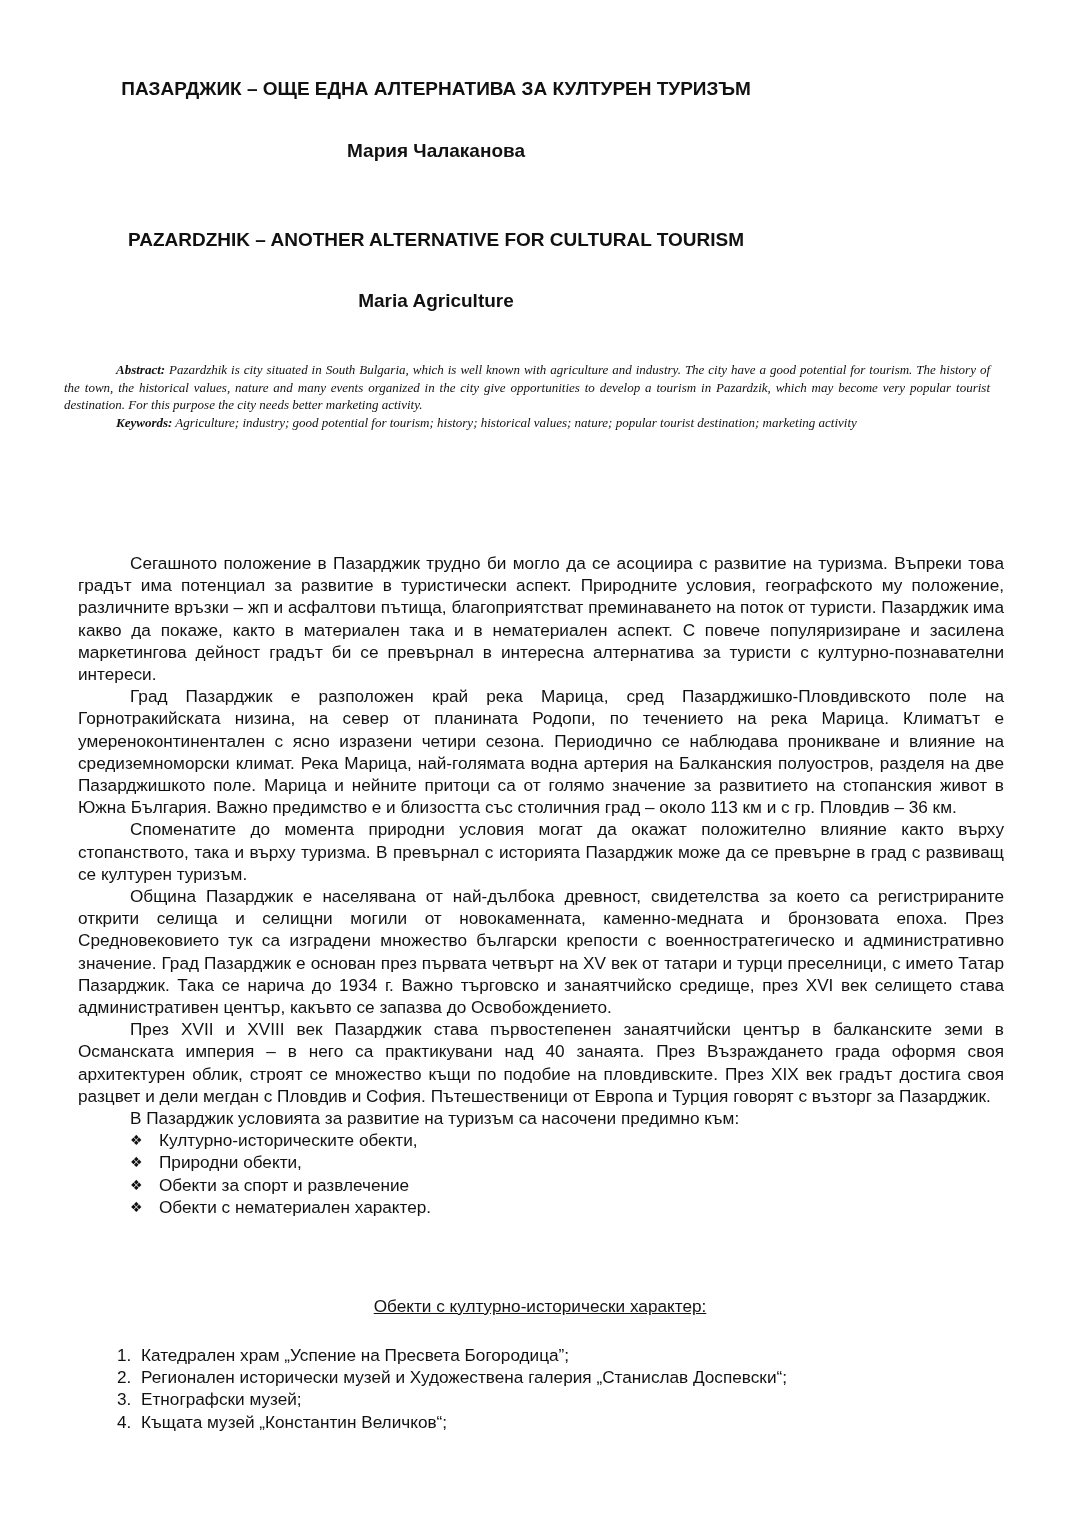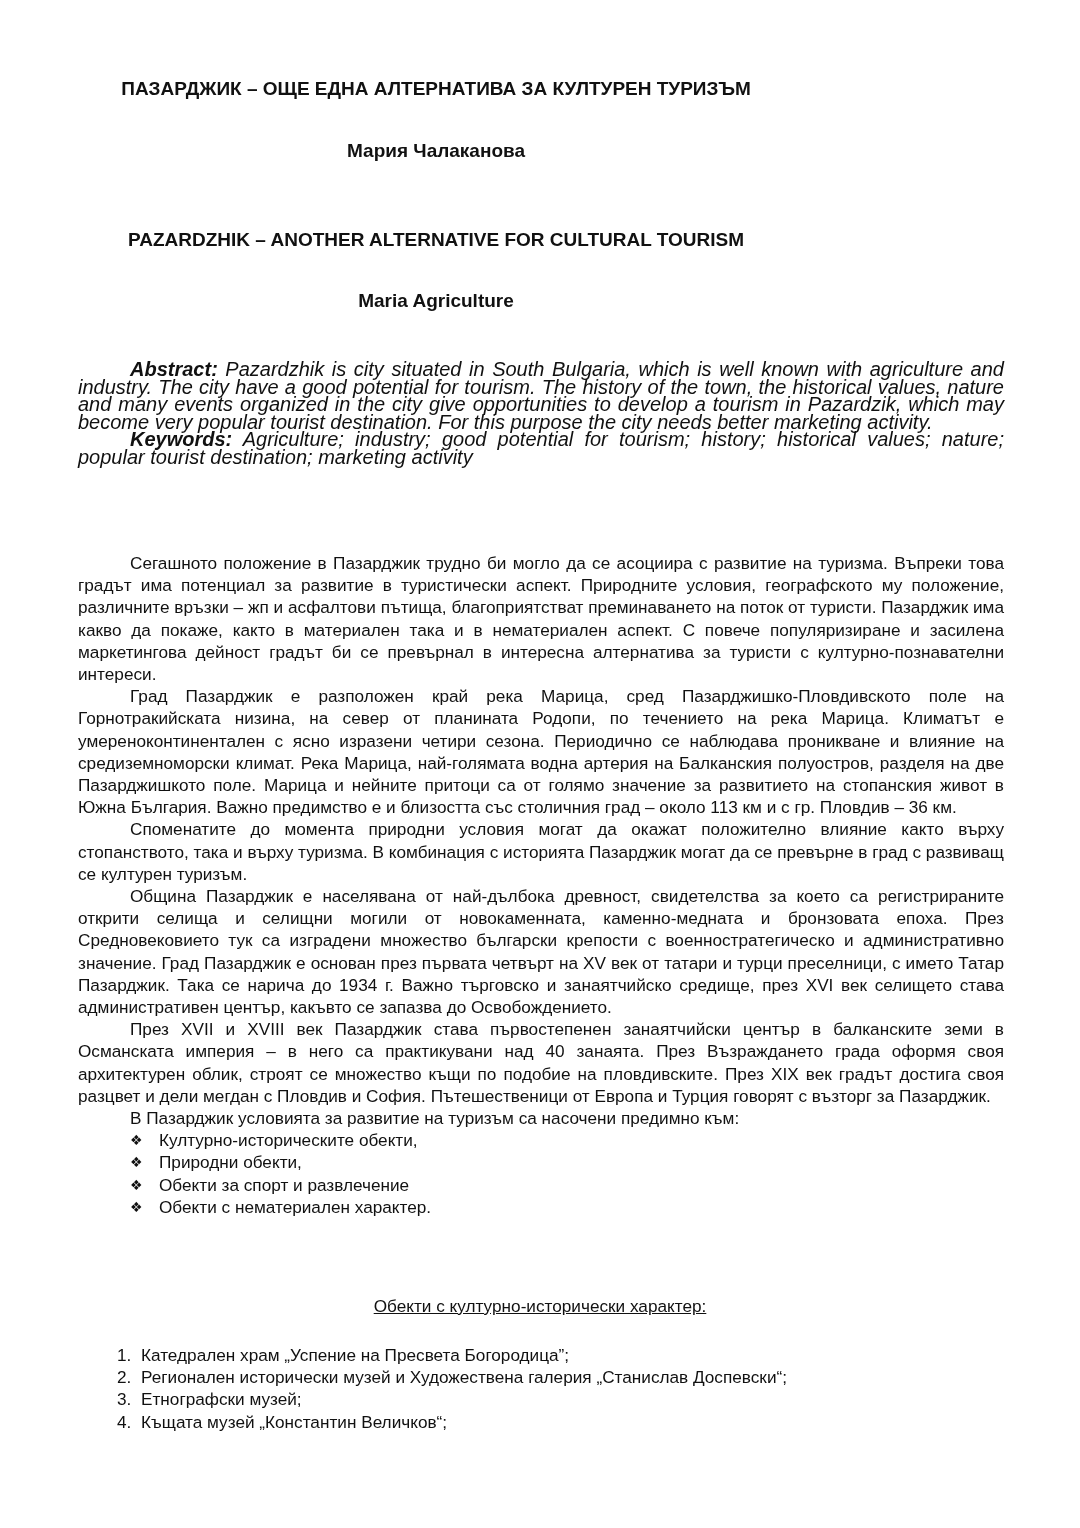--- a/index.html
+++ b/index.html
@@ -5,22 +5,22 @@
   html, body { margin: 0; padding: 0; background: #ffffff; }
   body { width: 1080px; height: 1528px; position: relative; overflow: hidden;
          font-family: "Liberation Sans", sans-serif; color: #111111; }
   .page { position: absolute; left: 0; top: 0; width: 1080px; height: 1528px; }
   .title { position: absolute; left: 0; width: 872px; text-align: center;
            font-weight: bold; font-size: 19px; letter-spacing: 0px; }
   #t-bg { top: 78px; }
   #a-bg { top: 140px; }
   #t-en { top: 229px; }
   #a-en { top: 290px; }
-  .abstract { position: absolute; left: 78px; width: 926px; top: 361px;
-              font-style: italic; font-size: 20px; line-height: 17.6px; text-align: justify; }
+  .abstract { position: absolute; left: 64px; width: 926px; top: 361px;
+              font-style: italic; font-size: 13px; line-height: 17.6px; text-align: justify; font-family: Liberation Serif, serif; }
   .abstract p { margin: 0; text-indent: 52px; }
   .abstract .lbl { font-weight: bold; }
   .body { position: absolute; left: 78px; width: 926px; top: 528px;
           font-size: 17.2px; line-height: 22.2px; text-align: justify; margin-top: 24px; }
   .body p { margin: 0; text-indent: 52px; }
   .bullets { list-style: none; margin: 0; padding: 0 0 0 52px; }
   .bullets li { position: relative; padding-left: 29px; text-align: left; }
   .bullets li .b { position: absolute; left: 0; top: 0; font-size: 14px; }
   .sect { position: absolute; left: 0; width: 1080px; top: 1296px; text-align: center;
           font-size: 17.2px; }
@@ -41,21 +41,21 @@
   <div class="title" id="a-en">Maria Agriculture</div>
 
   <div class="abstract">
     <p><span class="lbl">Abstract:</span><span> Pazardzhik is city situated in South Bulgaria, which is well known with agriculture and industry. The city have a good potential for tourism. The history of the town, the historical values, nature and many events organized in the city give opportunities to develop a tourism in Pazardzik, which may become very popular tourist destination. For this purpose the city needs better marketing activity.</span></p>
     <p><span class="lbl">Keywords:</span><span> Agriculture; industry; good potential for tourism; history; historical values; nature; popular tourist destination; marketing activity</span></p>
   </div>
 
   <div class="body">
     <p>Сегашното положение в Пазарджик трудно би могло да се асоциира с развитие на туризма. Въпреки това градът има потенциал за развитие в туристически аспект. Природните условия, географското му положение, различните връзки – жп и асфалтови пътища, благоприятстват преминаването на поток от туристи. Пазарджик има какво да покаже, както в материален така и в нематериален аспект. С повече популяризиране и засилена маркетингова дейност градът би се превърнал в интересна алтернатива за туристи с културно-познавателни интереси.</p>
     <p>Град Пазарджик е разположен край река Марица, сред Пазарджишко-Пловдивското поле на Горнотракийската низина, на север от планината Родопи, по течението на река Марица. Климатът е умереноконтинентален с ясно изразени четири сезона. Периодично се наблюдава проникване и влияние на средиземноморски климат. Река Марица, най-голямата водна артерия на Балканския полуостров, разделя на две Пазарджишкото поле. Марица и нейните притоци са от голямо значение за развитието на стопанския живот в Южна България. Важно предимство е и близостта със столичния град – около 113 км и с гр. Пловдив – 36 км.</p>
-    <p>Споменатите до момента природни условия  могат да окажат положително влияние както върху стопанството, така и върху туризма. В комбинация с историята Пазарджик могат да се превърне в град с развиващ се културен туризъм.</p>
+    <p>Споменатите до момента природни условия  могат да окажат положително влияние както върху стопанството, така и върху туризма. В превърнал с историята Пазарджик може да се превърне в град с развиващ се културен туризъм.</p>
     <p>Община Пазарджик е населявана от най-дълбока древност, свидетелства за което са регистрираните открити селища и селищни могили от новокаменната, каменно-медната и бронзовата епоха. През Средновековието тук са изградени множество български крепости с военностратегическо и административно значение. Град Пазарджик е основан през първата четвърт на XV век от татари и турци преселници, с името Татар Пазарджик. Така се нарича до 1934 г. Важно търговско и занаятчийско средище, през XVI век селището става административен център, какъвто се запазва до Освобождението.</p>
     <p>През XVII и XVIII век Пазарджик става първостепенен занаятчийски център в балканските земи в Османската империя – в него са практикувани над 40 занаята. През Възраждането града оформя своя архитектурен облик, строят се множество къщи по подобие на пловдивските. През XIX век градът достига своя разцвет и дели мегдан с Пловдив и София. Пътешественици от Европа и Турция говорят с възторг за Пазарджик.</p>
     <p>В Пазарджик условията за развитие на туризъм са насочени предимно към:</p>
     <ul class="bullets">
       <li><span class="b">❖</span><span>Културно-историческите обекти,</span></li>
       <li><span class="b">❖</span><span>Природни обекти,</span></li>
       <li><span class="b">❖</span><span>Обекти за спорт и развлечение</span></li>
       <li><span class="b">❖</span><span>Обекти с нематериален характер.</span></li>
     </ul>
   </div>

